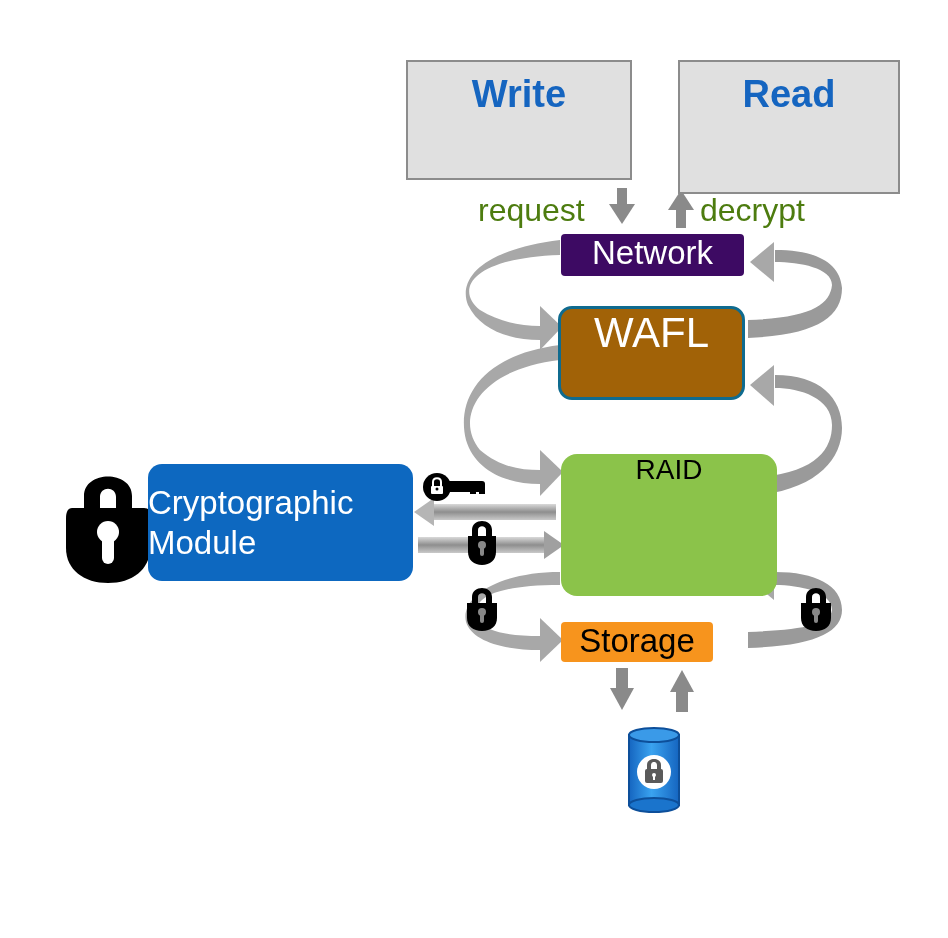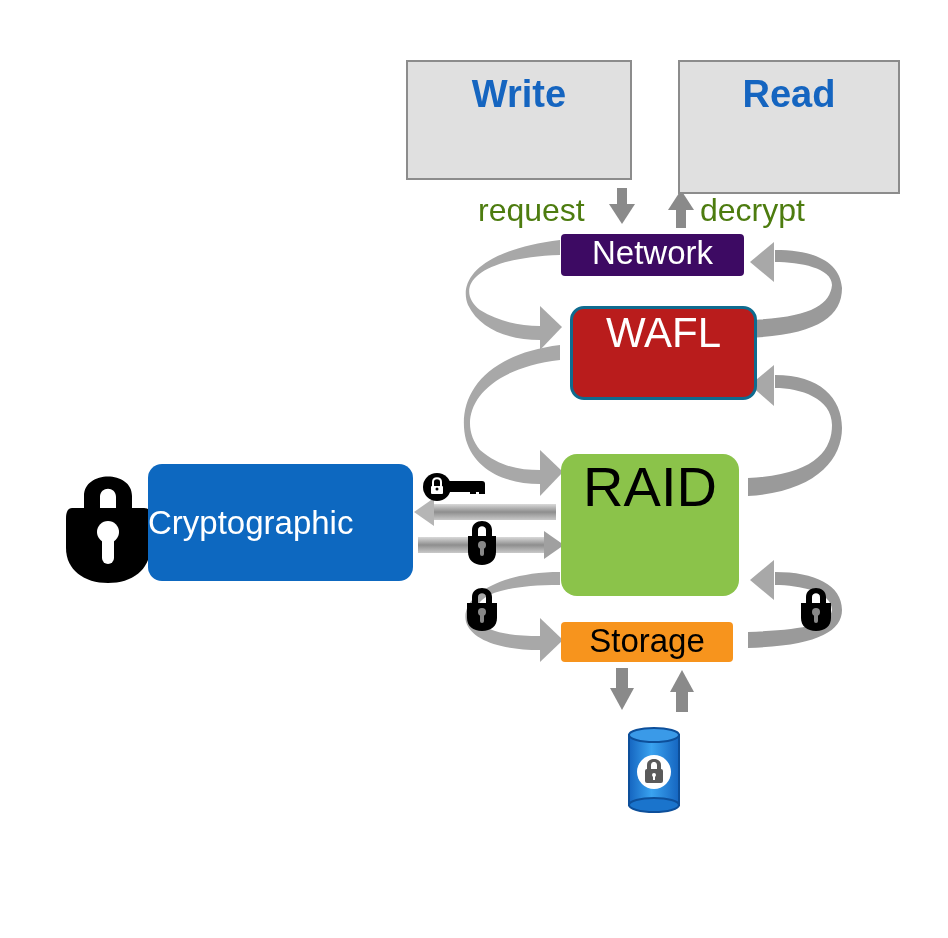--- a/index.html
+++ b/index.html
@@ -139,27 +139,28 @@
   <div class="title">Read</div>
 </div>
 
 <div class="flow-label" style="left:478px; top:192px;">request</div>
 <div class="flow-label" style="left:700px; top:192px;">decrypt</div>
 
 <div class="layer" style="left:561px; top:234px; width:183px; height:42px; background:#3d0a63; border-radius:4px; color:#fff; font-size:33px;">
   <span>Network</span>
 </div>
 
-<div class="layer" style="left:570px; top:306px; width:187px; height:94px; background:#b91c1c; border:3px solid #0f6b8f; border-radius:14px; color:#fff; font-size:42px;">
+<div class="layer" style="left:558px; top:306px; width:187px; height:94px; background:#a16207; border:3px solid #0f6b8f; border-radius:14px; color:#fff; font-size:42px;">
   <span>WAFL</span>
 </div>
 
-<div class="layer" style="left:561px; top:454px; width:178px; height:142px; background:#8bc34a; border-radius:16px; color:#000; font-size:56px;">
+<div class="layer" style="left:561px; top:454px; width:216px; height:142px; background:#8bc34a; border-radius:16px; color:#000; font-size:28px;">
   <span>RAID</span>
 </div>
 
-<div class="layer" style="left:561px; top:622px; width:172px; height:40px; background:#f7941d; border-radius:4px; color:#000; font-size:33px;">
+<div class="layer" style="left:561px; top:622px; width:152px; height:40px; background:#f7941d; border-radius:4px; color:#000; font-size:33px;">
   <span>Storage</span>
 </div>
 
 <div class="layer" style="left:148px; top:464px; width:265px; height:117px; background:#0d68c0; border-radius:14px; color:#fff; font-size:33px; flex-direction:column; line-height:40px; text-align:center;">
   <span>Cryptographic</span>
+  <span>Module</span>
 </div>
 
 </body></html>

